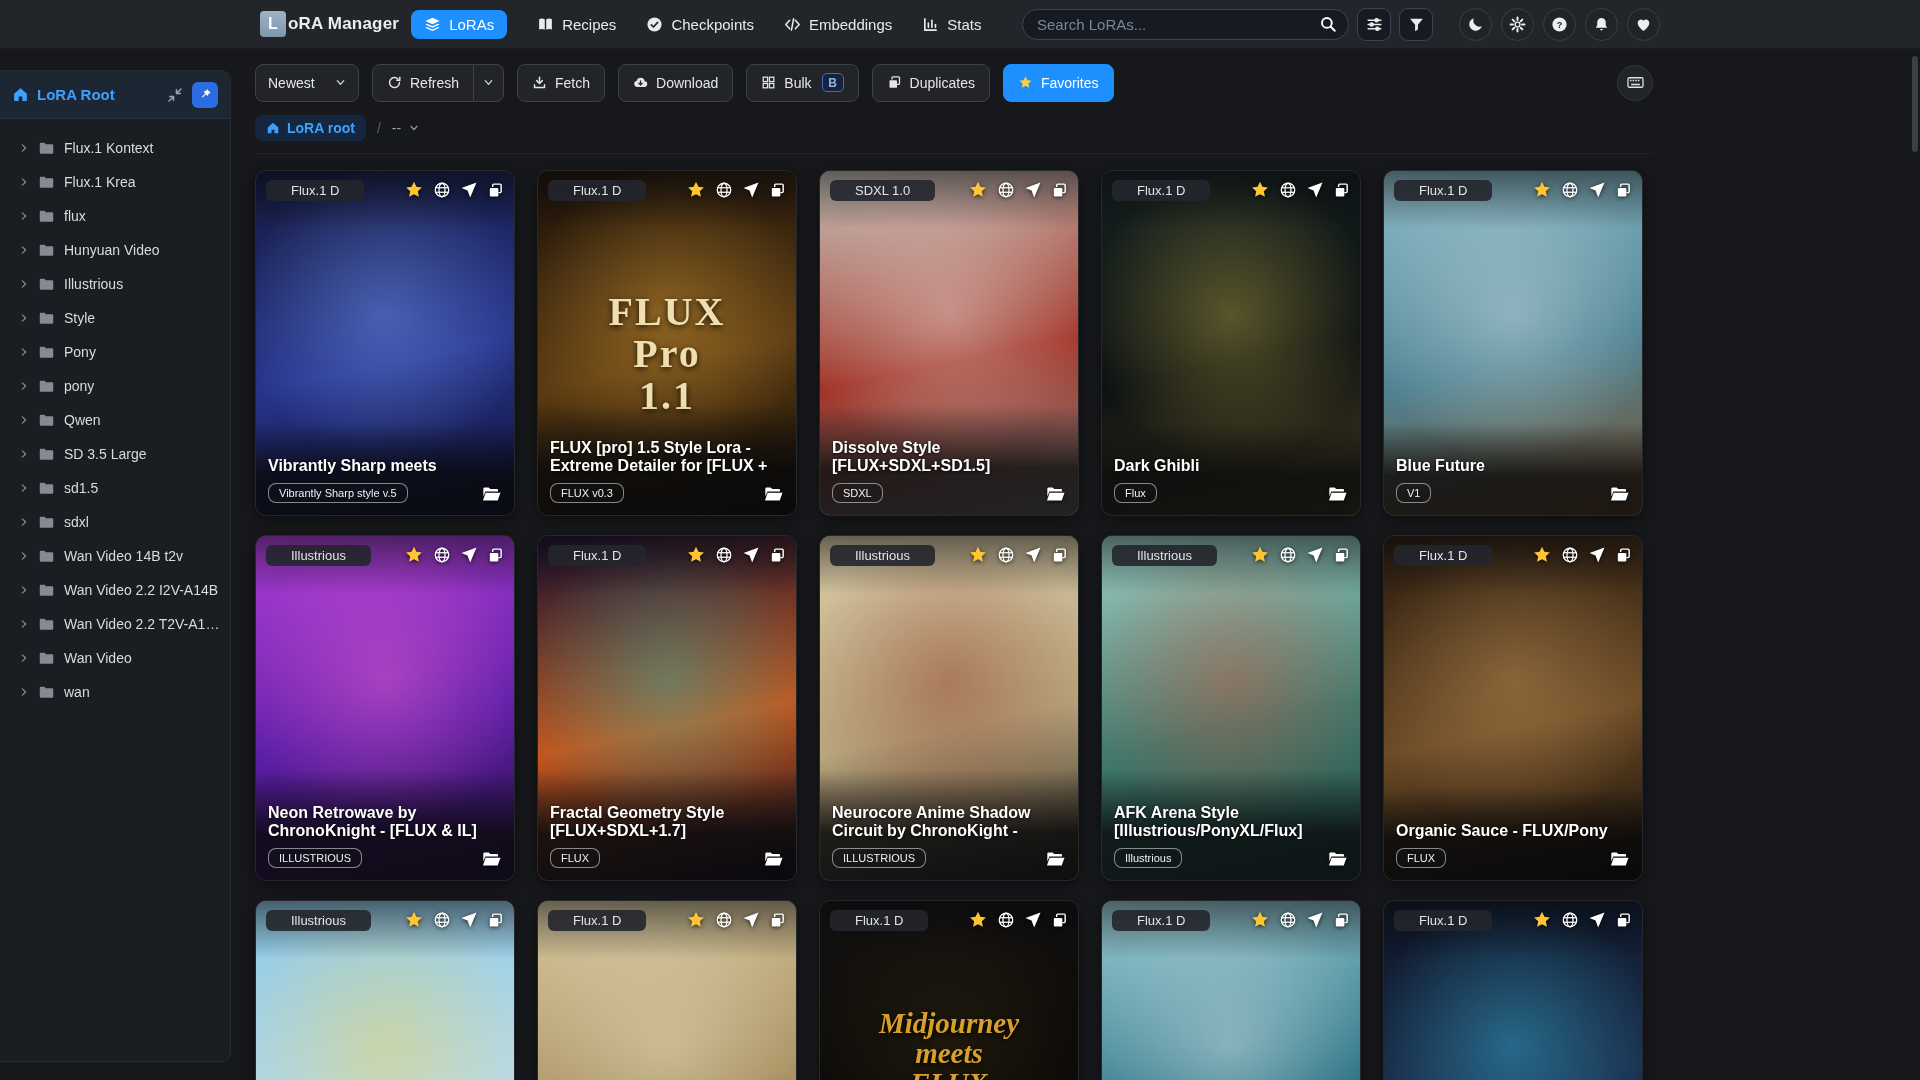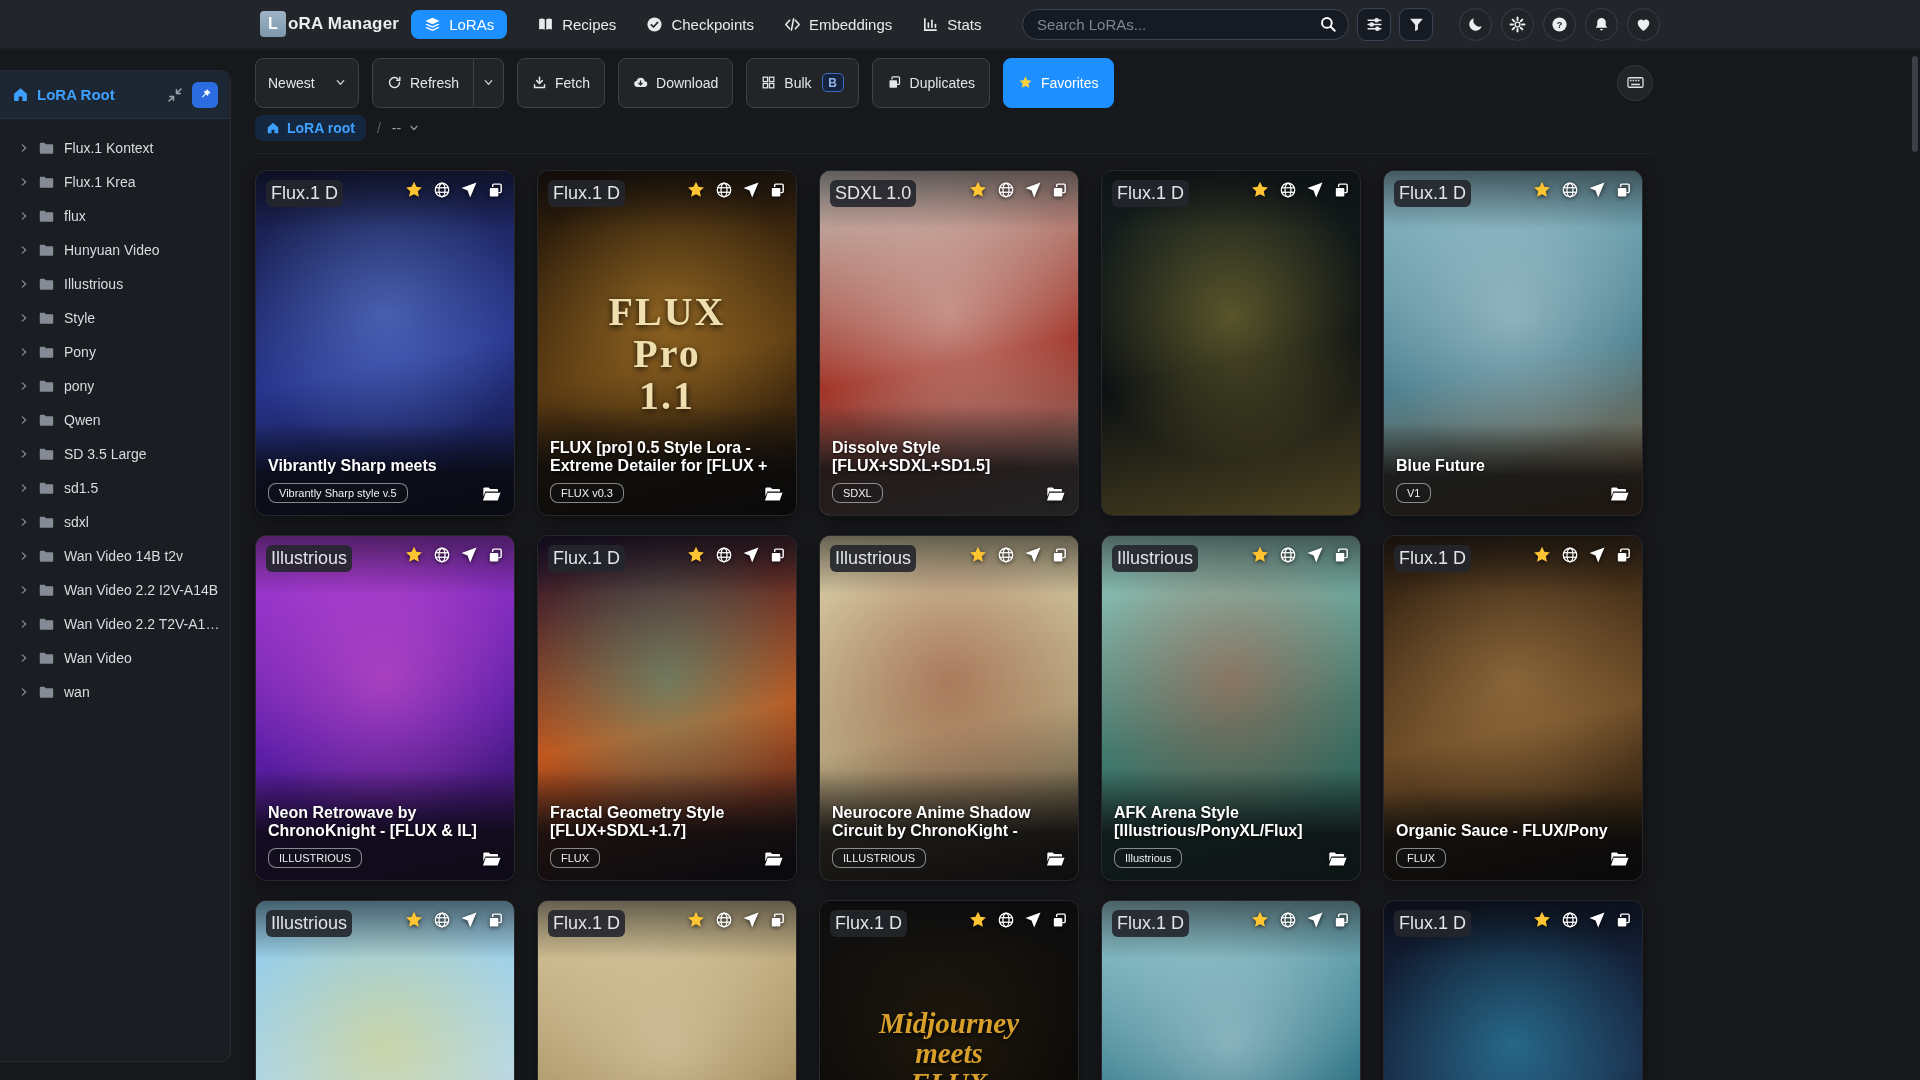--- a/index.html
+++ b/index.html
@@ -81,21 +81,21 @@
     padding:0 10px 0 19px; cursor:pointer;
   }
   .tree-chevron { width:10px; height:10px; stroke:#868b93; stroke-width:3; fill:none; flex:none; }
   .tree-folder { width:17px; height:17px; fill:#858b94; flex:none; }
   .tree-label { font-size:14px; color:#d8dbdf; white-space:nowrap; overflow:hidden; text-overflow:ellipsis; }
 
   
   .content { position:absolute; left:255px; top:66px; width:1398px; }
   .toolbar { display:flex; align-items:center; gap:13px; height:33px; }
   .tb-btn {
-    height:50px; background:#222428; border:1px solid #3e4146; border-radius:8px;
+    height:38px; background:#222428; border:1px solid #3e4146; border-radius:8px;
     color:#e4e6e9; font-size:14px; display:inline-flex; align-items:center; gap:8px;
     padding:0 14px; cursor:pointer; white-space:nowrap;
   }
   .tb-btn svg { width:15px; height:15px; }
   .sort-select { width:104px; justify-content:space-between; padding:0 12px; }
   .split { display:inline-flex; }
   .split .tb-btn.main { border-radius:8px 0 0 8px; }
   .split .tb-btn.arrow { border-radius:0 8px 8px 0; border-left:none; padding:0 9px; }
   .chev-sm { width:11px !important; height:11px !important; stroke:#c9cdd2; stroke-width:3; fill:none; }
   .keycap {
@@ -144,22 +144,22 @@
     pointer-events:none;
   }
   .card:nth-child(2) .art-text { color:#f0dfae; font-size:40px; letter-spacing:2px; text-shadow:0 2px 6px rgba(0,0,0,.8); }
   .card:nth-child(13) .art-text { top:31%; color:#d8a02a; font-size:29px; font-style:italic; text-shadow:0 2px 5px rgba(0,0,0,.9); }
   .card-head {
     position:absolute; top:0; left:0; right:0; height:58px; padding:9px 10px;
     display:flex; justify-content:space-between; align-items:flex-start;
     background:linear-gradient(180deg, rgba(8,9,12,.55), rgba(8,9,12,0));
   }
   .model-badge {
-    background:rgba(35,38,44,.9); border-radius:6px; padding:3px 5px;
-    font-size:18px; color:#e2e4e8;
+    background:rgba(35,38,44,.9); border-radius:6px; padding:3px 25px;
+    font-size:13px; color:#e2e4e8;
   }
   .card-icons { display:flex; align-items:center; gap:9px; filter:drop-shadow(0 1px 2px rgba(0,0,0,.7)); }
   .card-icons svg { cursor:pointer; }
   .icon-star { width:20px; height:20px; fill:#ffc431; }
   .icon-globe { width:18px; height:18px; stroke:#fff; stroke-width:1.7; fill:none; }
   .icon-send { width:18px; height:18px; fill:#fff; }
   .icon-copy { width:17px; height:17px; }
   .card-foot {
     position:absolute; left:0; right:0; bottom:0; padding:34px 12px 12px;
     background:linear-gradient(180deg, rgba(8,9,11,0), rgba(8,9,11,.8) 58%);
@@ -647,21 +647,21 @@
         <svg class="icon-send" viewBox="0 0 24 24">
           <path d="M22 2 2 9.4l8 3.1zM22 2l-8.4 20-3.6-9.5z"></path>
         </svg>
         <svg class="icon-copy" viewBox="0 0 24 24">
           <path d="M8 7V4.5A1.5 1.5 0 0 1 9.5 3h9A1.5 1.5 0 0 1 20 4.5v9a1.5 1.5 0 0 1-1.5 1.5H16" fill="none" stroke="#fff" stroke-width="2"></path>
           <rect x="4" y="8.5" width="12" height="12" rx="1.5" fill="#fff"></rect>
         </svg>
       </div>
     </div>
     <div class="card-foot">
-      <div class="card-title">FLUX [pro] 0.5 Style Lora - Extreme Detailer for [FLUX +</div>
+      <div class="card-title">FLUX [pro] 1.5 Style Lora - Extreme Detailer for [FLUX +</div>
       <div class="foot-row">
         <span class="version-badge">FLUX v0.3</span>
         <svg class="icon-folder-open" viewBox="0 0 24 22">
           <path d="M2 4.5A1.5 1.5 0 0 1 3.5 3h5l2 2h8A1.5 1.5 0 0 1 20 6.5V8H4.5L2 14z"></path>
           <path d="M4.8 9.5H23l-3.4 9.5H1.6z"></path>
         </svg>
       </div>
     </div>
   </div>
       <div class="card">
@@ -716,20 +716,30 @@
         </svg>
         <svg class="icon-send" viewBox="0 0 24 24">
           <path d="M22 2 2 9.4l8 3.1zM22 2l-8.4 20-3.6-9.5z"></path>
         </svg>
         <svg class="icon-copy" viewBox="0 0 24 24">
           <path d="M8 7V4.5A1.5 1.5 0 0 1 9.5 3h9A1.5 1.5 0 0 1 20 4.5v9a1.5 1.5 0 0 1-1.5 1.5H16" fill="none" stroke="#fff" stroke-width="2"></path>
           <rect x="4" y="8.5" width="12" height="12" rx="1.5" fill="#fff"></rect>
         </svg>
       </div>
     </div>
+    <div class="card-foot">
+      <div class="card-title">Dark Ghibli</div>
+      <div class="foot-row">
+        <span class="version-badge">Flux</span>
+        <svg class="icon-folder-open" viewBox="0 0 24 22">
+          <path d="M2 4.5A1.5 1.5 0 0 1 3.5 3h5l2 2h8A1.5 1.5 0 0 1 20 6.5V8H4.5L2 14z"></path>
+          <path d="M4.8 9.5H23l-3.4 9.5H1.6z"></path>
+        </svg>
+      </div>
+    </div>
   </div>
       <div class="card">
     <div class="card-art" style="background: radial-gradient(circle at 50% 42%, rgba(216, 232, 236, 0.4), transparent 62%), linear-gradient(168deg, rgb(143, 189, 201), rgb(78, 130, 146) 55%, rgb(124, 79, 40));"></div>
 
     <div class="card-head">
       <span class="model-badge">Flux.1 D</span>
       <div class="card-icons">
         <svg class="icon-star" viewBox="0 0 24 24">
           <path d="M12 2l2.9 6.2 6.6.8-4.9 4.6 1.3 6.6L12 17l-5.9 3.2 1.3-6.6L2.5 9l6.6-.8z"></path>
         </svg>

